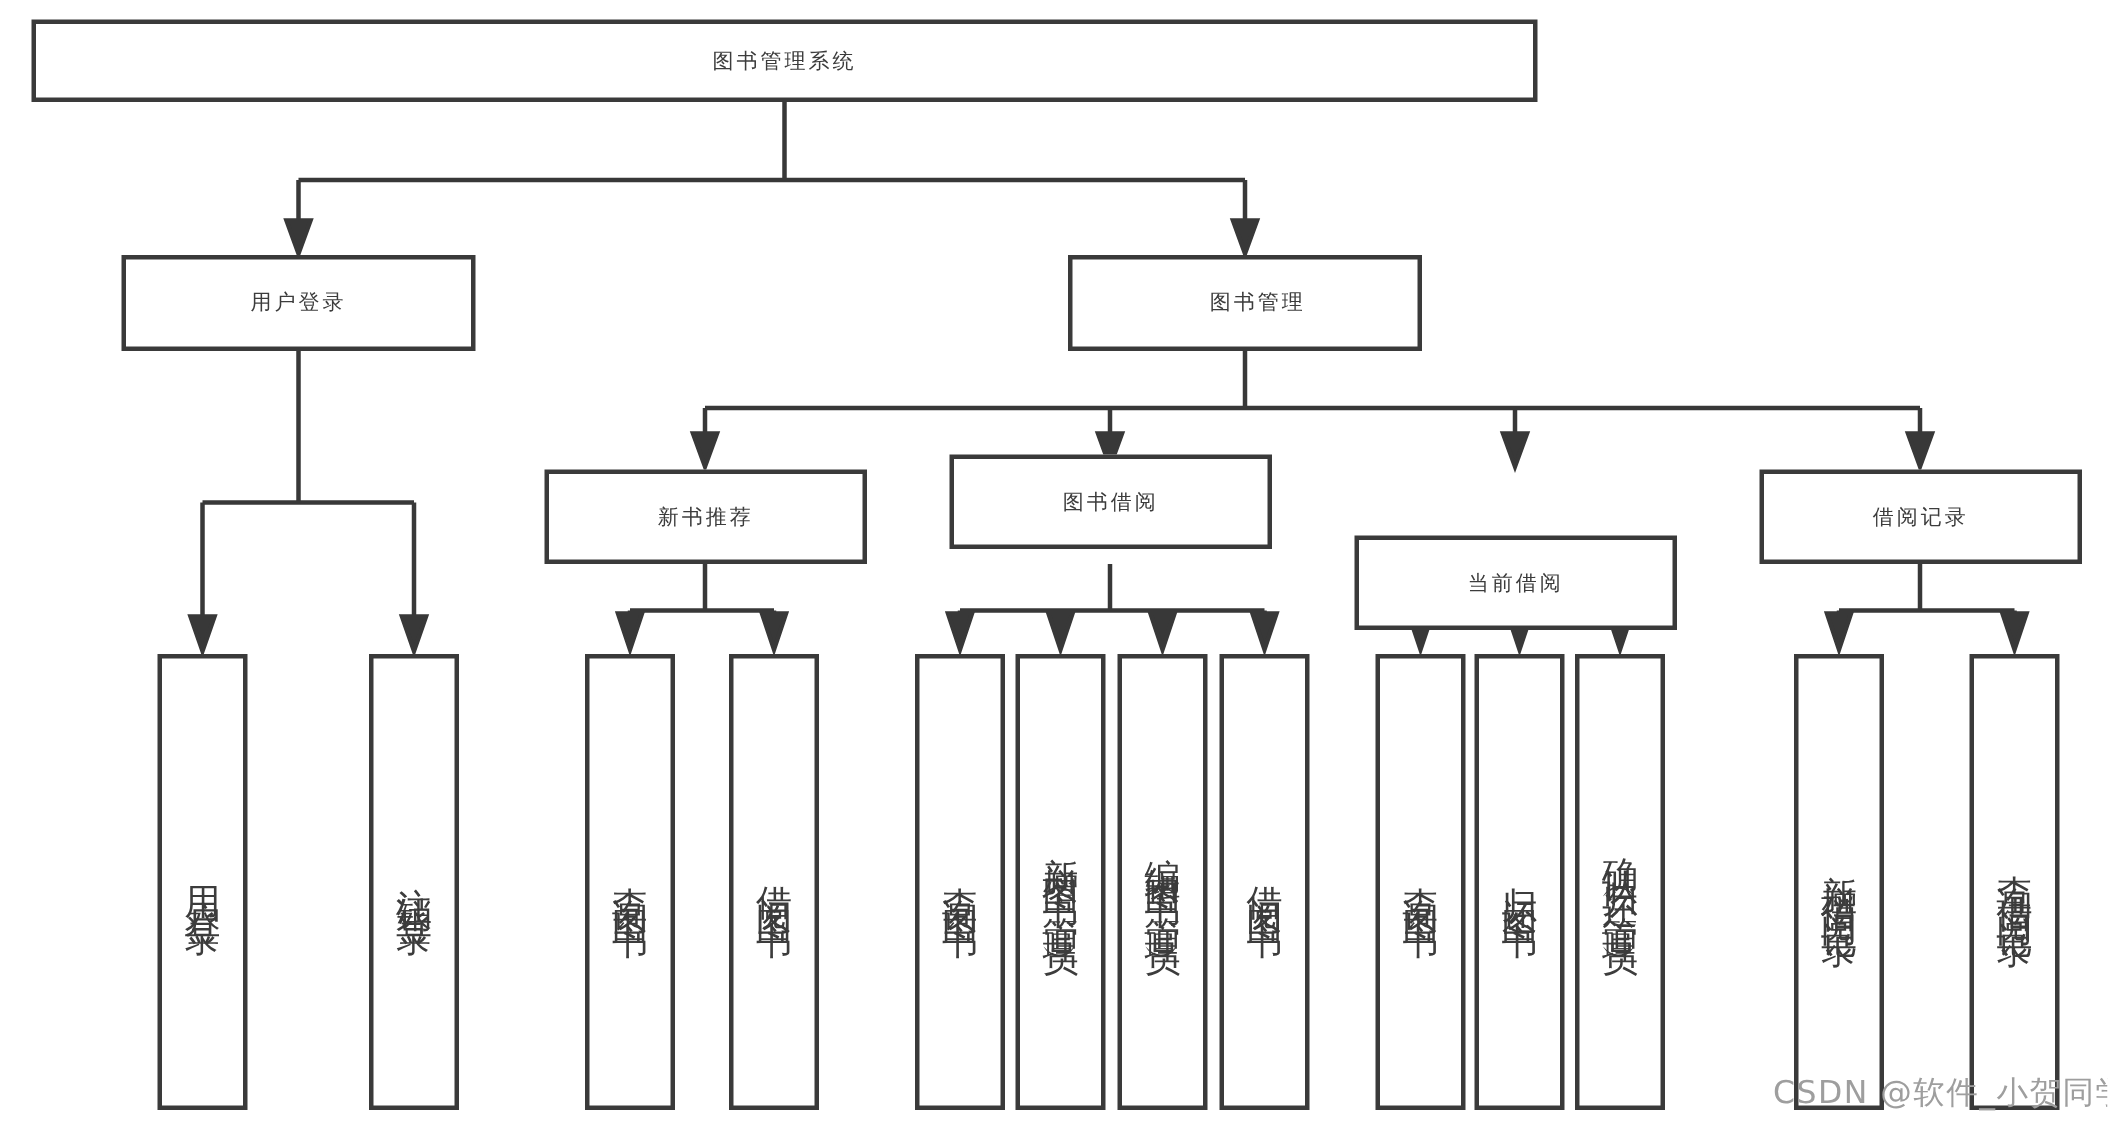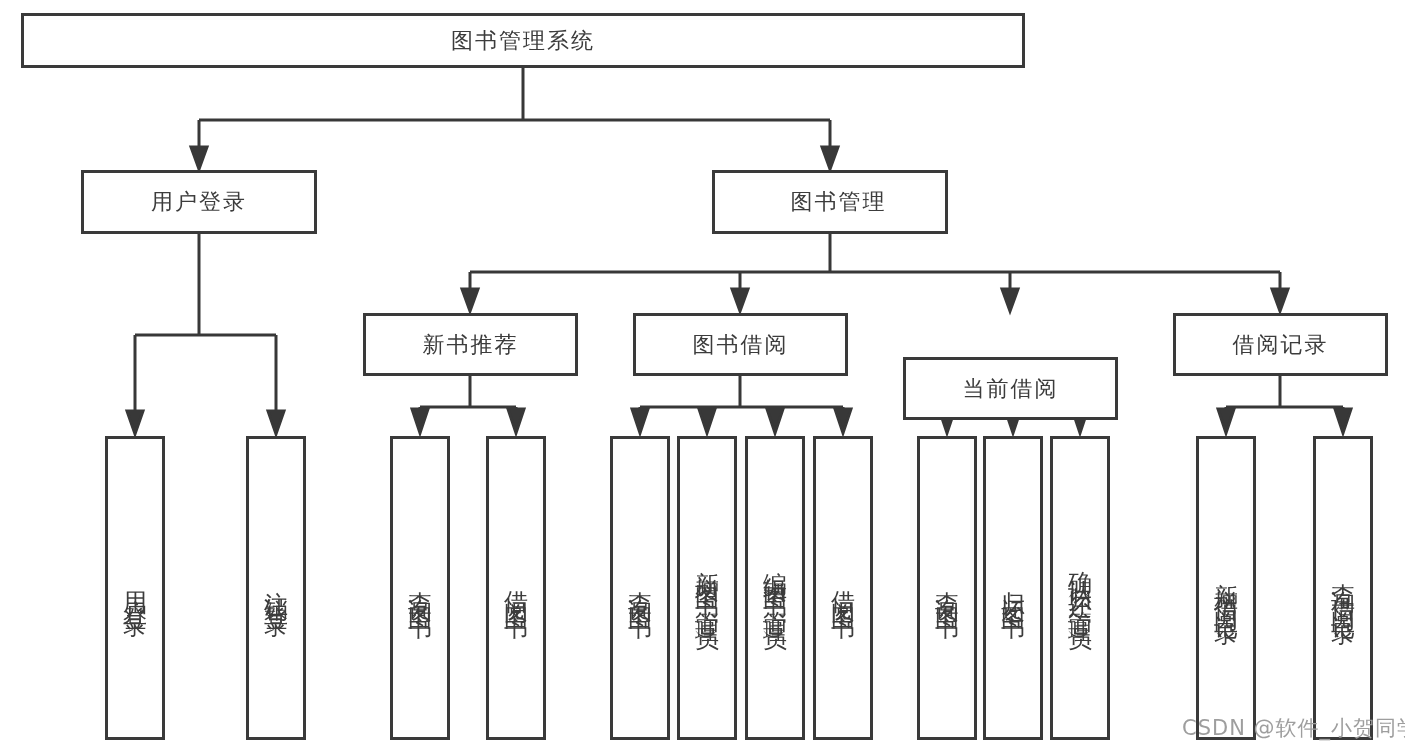--- a/index.html
+++ b/index.html
@@ -7,21 +7,21 @@
     position:relative; width:1405px; height:747px; background:#ffffff;
     font-family:"DejaVu Sans","Liberation Sans",sans-serif; overflow:hidden;
   }
   .connectors { position:absolute; left:0; top:0; z-index:0; }
   .node {
     position:absolute; box-sizing:border-box;
     border:3px solid #3a3a3a; background:#ffffff;
     display:flex; align-items:center; justify-content:center;
     color:#3c3c3c; z-index:1;
   }
-  .hlabel { font-size:22px; letter-spacing:2px; white-space:nowrap; }
+  .hlabel { font-size:14px; letter-spacing:2px; white-space:nowrap; }
   .vtext {
     writing-mode:vertical-rl; text-orientation:mixed;
     font-size:24px; letter-spacing:8px; line-height:1;
     white-space:nowrap;
   }
   .watermark {
     position:absolute; left:1182px; top:714px; z-index:2;
     font-size:21px; color:#9e9e9e; letter-spacing:1px; white-space:nowrap;
   }
 </style>
@@ -89,21 +89,21 @@
   <div class="node" style="left:81px; top:170px; width:236px; height:64px;">
     <span class="hlabel">用户登录</span>
   </div>
   <div class="node" style="left:712px; top:170px; width:236px; height:64px;padding-left:17px;">
     <span class="hlabel">图书管理</span>
   </div>
 
   <div class="node" style="left:363px; top:313px; width:215px; height:63px;">
     <span class="hlabel">新书推荐</span>
   </div>
-  <div class="node" style="left:633px; top:313px; width:215px; height:63px;">
+  <div class="node" style="left:633px; top:303px; width:215px; height:63px;">
     <span class="hlabel">图书借阅</span>
   </div>
   <div class="node" style="left:903px; top:313px; width:215px; height:63px;margin-top:44px;">
     <span class="hlabel">当前借阅</span>
   </div>
   <div class="node" style="left:1173px; top:313px; width:215px; height:63px;">
     <span class="hlabel">借阅记录</span>
   </div>
 
   <div class="node" style="left:105px; top:436px; width:60px; height:304px;">

